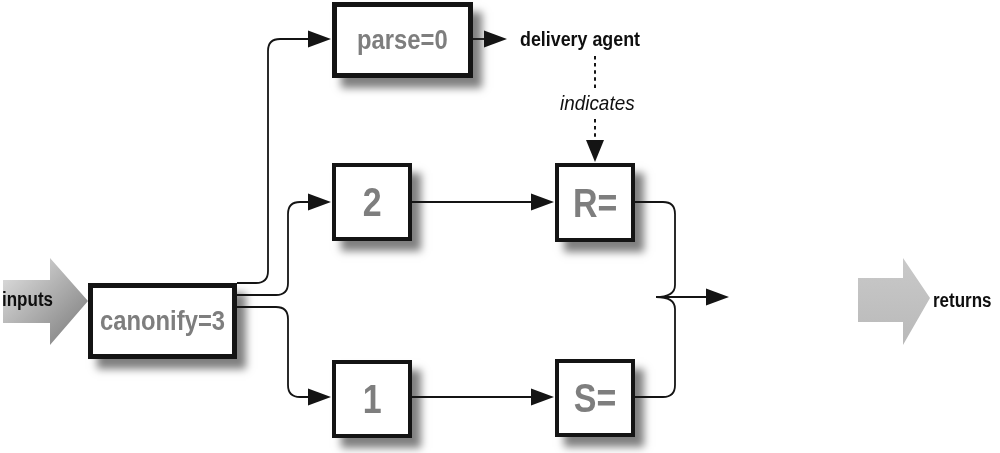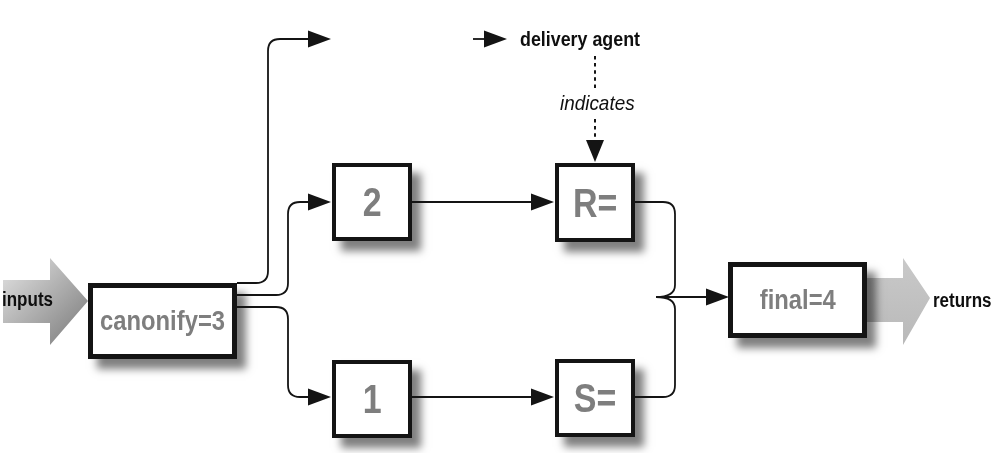--- a/index.html
+++ b/index.html
@@ -64,34 +64,34 @@
 <body>
 
 <div class="stage">
 
   <div class="ba ba-in"></div>
   <div class="ba ba-out"></div>
 
   <div class="node box-canonify">
     <span class="lbl lbl-lg">canonify=3</span>
   </div>
+  <div class="node box-parse">
+    <span class="lbl lbl-lg">parse=0</span>
+  </div>
   <div class="node small box-rule2">
     <span class="lbl lbl-sm">2</span>
   </div>
   <div class="node small box-rule1">
     <span class="lbl lbl-sm">1</span>
   </div>
   <div class="node small box-r">
     <span class="lbl lbl-sm">R=</span>
   </div>
   <div class="node small box-s">
     <span class="lbl lbl-sm">S=</span>
-  </div>
-  <div class="node box-final">
-    <span class="lbl lbl-lg">final=4</span>
   </div>
 
   <svg class="wires" width="1000" height="453" viewBox="0 0 1000 453">
     <path class="wire" d="M237,283 H256 Q268,283 268,271 V51 Q268,39 280,39 H308"></path>
     <polygon class="ah" points="308,30.5 308,47.5 331,39"></polygon>
     <path class="wire" d="M237,295 H276 Q288,295 288,283 V214 Q288,202 300,202 H308"></path>
     <polygon class="ah" points="308,193.5 308,210.5 331,202"></polygon>
     <path class="wire" d="M237,307 H276 Q288,307 288,319 V385 Q288,397 300,397 H308"></path>
     <polygon class="ah" points="308,388.5 308,405.5 331,397"></polygon>
     <path class="wire" d="M412,202 H531"></path>

